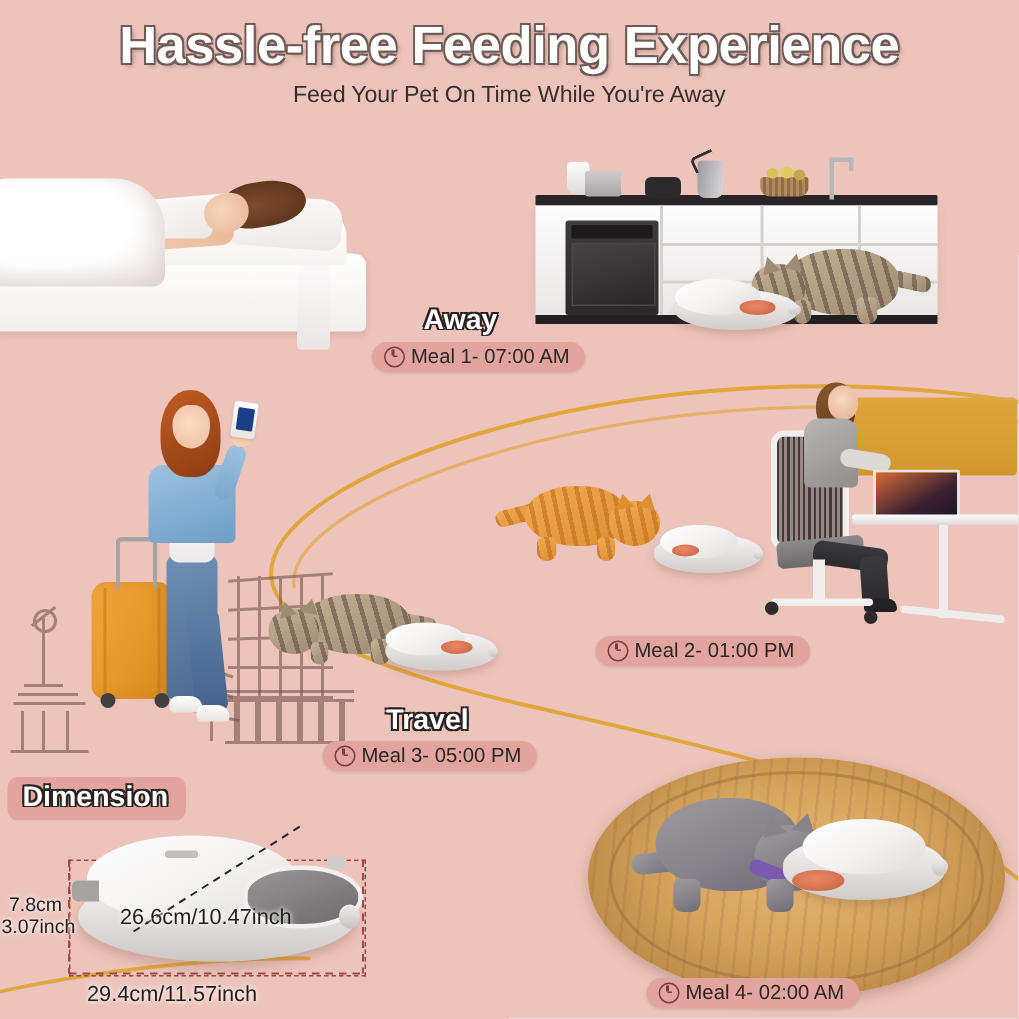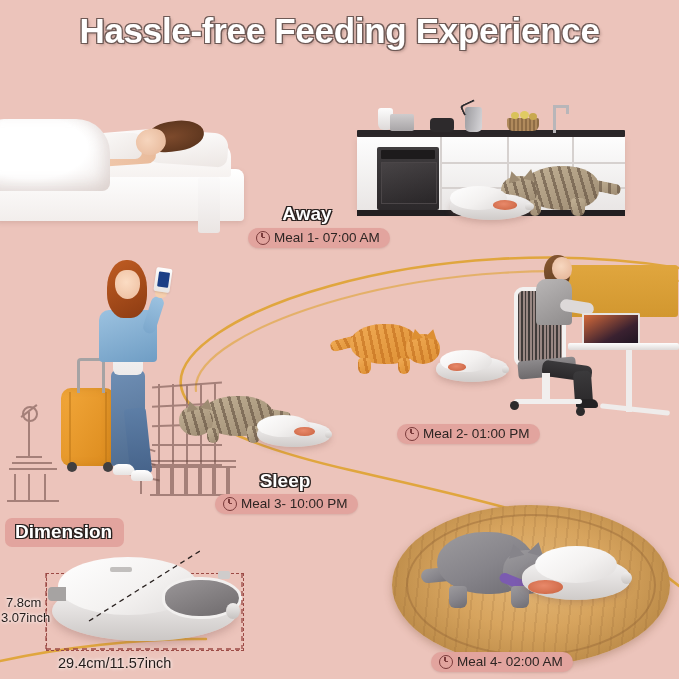--- a/index.html
+++ b/index.html
@@ -426,20 +426,21 @@
   .grey-cat {
     background: linear-gradient(155deg,#9d9b9e 0%, #86848a 55%, #6e6c72 100%);
   }
 </style>
 </head>
 <body>
 
 <div id="page">
 
   <div class="title">Hassle-free Feeding Experience</div>
+  <div class="subtitle">Feed Your Pet On Time While You're Away</div>
 
   <svg class="path-svg" viewBox="0 0 679 679">
     <path d="M679,268 C560,248 430,258 330,286 C236,312 176,352 181,386
              C186,420 254,448 350,470 C446,492 560,516 640,556 L679,586" fill="none" stroke="#e0a63e" stroke-width="2.6" stroke-linecap="round"></path>
     <path d="M679,281 C566,262 438,272 341,299 C251,324 192,360 196,391" fill="none" stroke="#e0a63e" stroke-width="2.2" stroke-linecap="round" opacity="0.65"></path>
     <path d="M0,661 C60,648 140,638 206,639" fill="none" stroke="#e0a63e" stroke-width="2.4" stroke-linecap="round"></path>
   </svg>
 
   <div class="scene" id="bedroom">
     <div class="bed-base"></div>
@@ -571,24 +572,24 @@
     <div class="leg stripe-tabby" style="left:32px;top:40px;width:12px;height:15px;"></div>
     <div class="leg stripe-tabby" style="left:72px;top:38px;width:13px;height:17px;"></div>
   </div>
   <div class="feeder" style="left:257px;top:415px;width:74px;height:36px;">
     <div class="body"></div>
     <div class="lid" style="width:72%;left:0;"></div>
     <div class="food" style="left:50%;top:34%;width:28%;height:24%;"></div>
     <div class="knob"></div>
   </div>
 
-  <div class="scene-label" style="left:230px;top:470px;width:110px;">Sleep</div>
+  <div class="scene-label" style="left:230px;top:470px;width:110px;">Travel</div>
   <div class="meal-badge" style="left:215px;top:494px;">
     <span class="clock"></span>
-    <span>Meal 3- 10:00 PM</span>
+    <span>Meal 3- 05:00 PM</span>
   </div>
 
   <div class="scene" id="office">
     <div class="desk-panel"></div>
     <div class="chair-back"></div>
     <div class="person-hair"></div>
     <div class="person-head"></div>
     <div class="person-torso"></div>
     <div class="person-arm"></div>
     <div class="laptop-screen"></div>
@@ -679,15 +680,16 @@
 
   <svg class="diag-line" style="left:0;top:0;width:679px;height:679px;">
     <line x1="89" y1="621" x2="200" y2="551" stroke="#2a2220" stroke-width="1.3" stroke-dasharray="5,4"></line>
     <line x1="46" y1="649" x2="242" y2="649" stroke="#9c4a45" stroke-width="1.3" stroke-dasharray="5,4"></line>
     <line x1="46" y1="573" x2="46" y2="649" stroke="#9c4a45" stroke-width="1.3" stroke-dasharray="5,4"></line>
     <line x1="242" y1="573" x2="242" y2="649" stroke="#9c4a45" stroke-width="1.3" stroke-dasharray="5,4"></line>
   </svg>
 
   <div class="dim-text" style="left:6px;top:595px;">7.8cm</div>
   <div class="dim-text" style="left:1px;top:610px;">3.07inch</div>
+  <div class="dim-text big" style="left:80px;top:604px;">26.6cm/10.47inch</div>
   <div class="dim-text big" style="left:58px;top:655px;">29.4cm/11.57inch</div>
 
 </div>
 
 </body></html>

